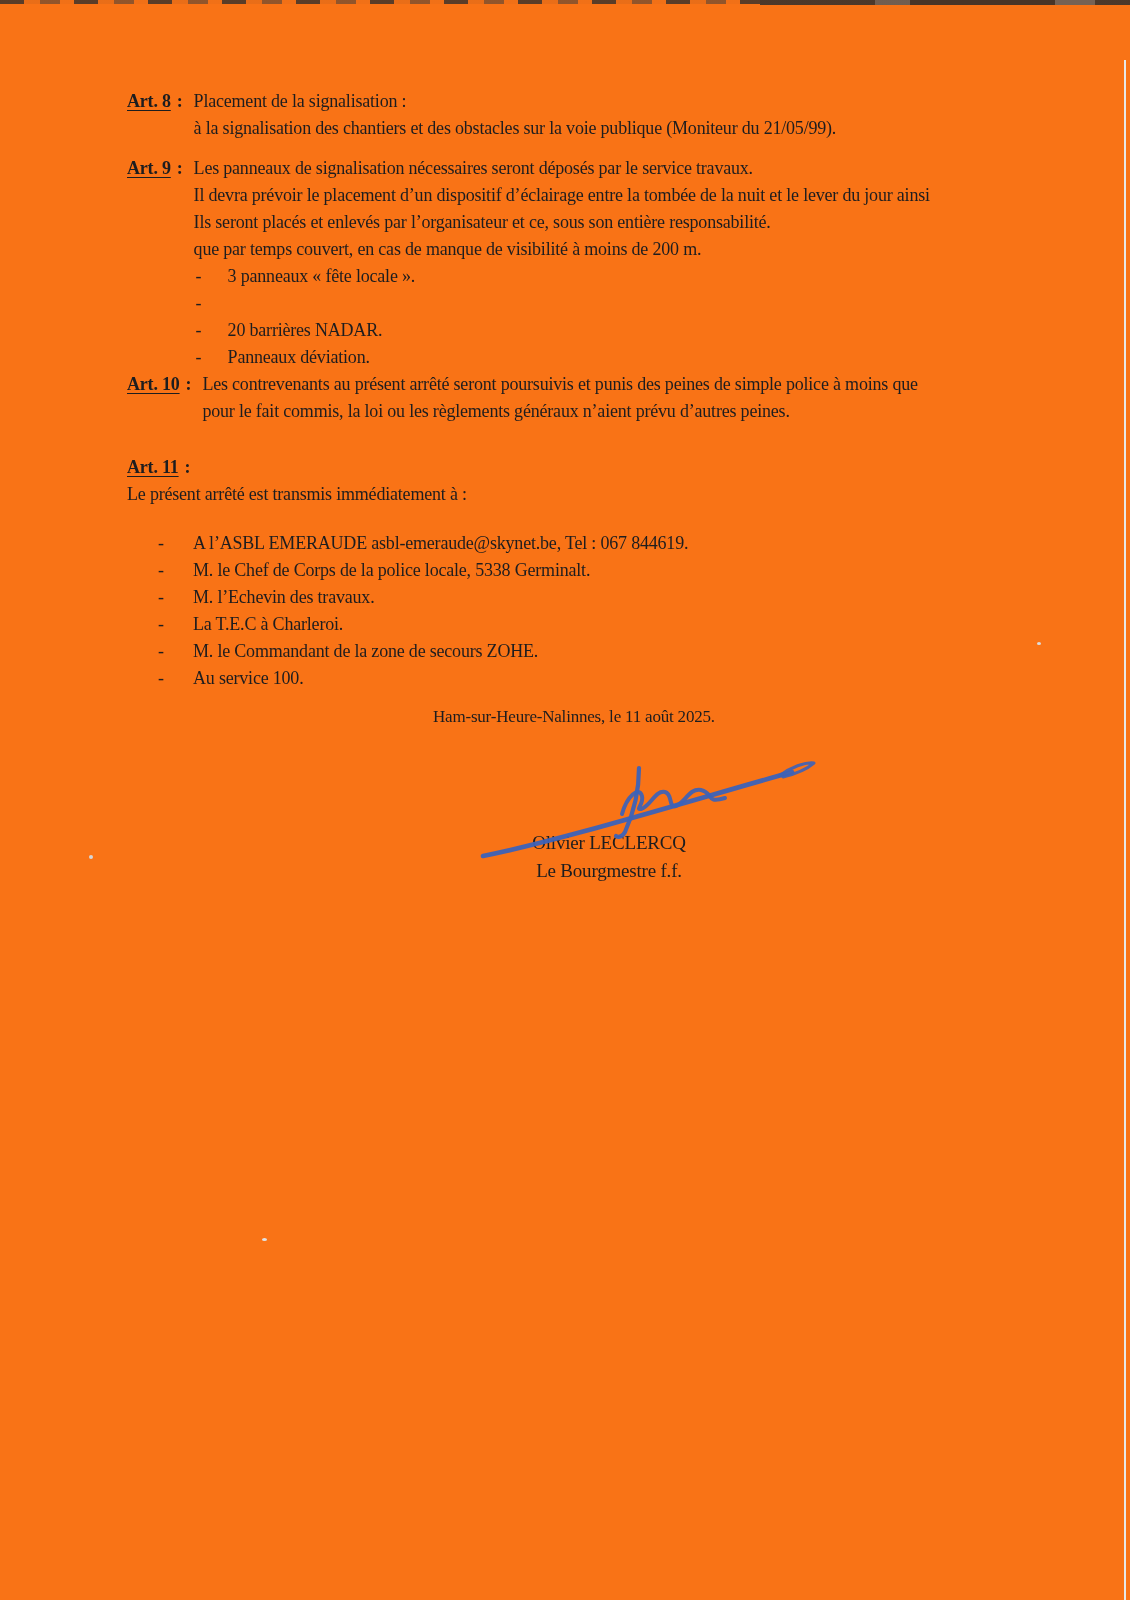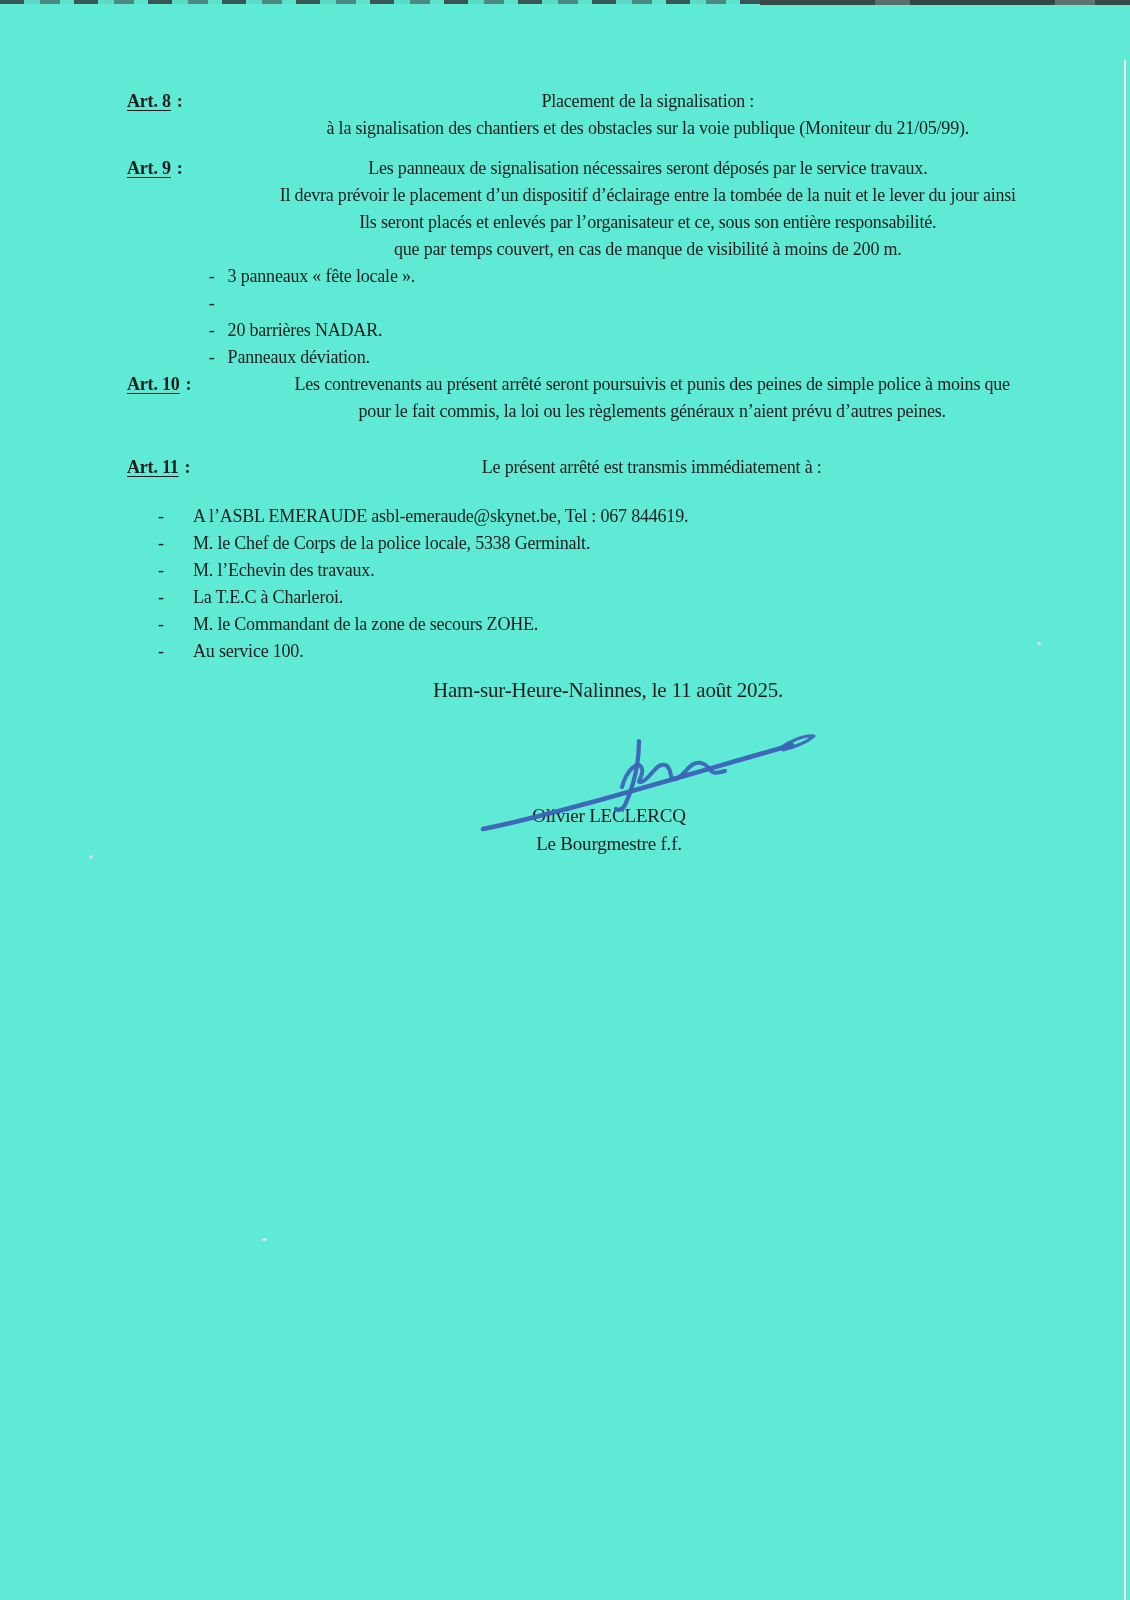--- a/index.html
+++ b/index.html
@@ -1,17 +1,17 @@
 <!DOCTYPE html>
 <html><head>
 <meta charset="utf-8">
 <style>
   html,body { margin:0; padding:0; background:#ffffff; }
   .page {
-    position:relative; width:1130px; height:1600px; background:#5eead4;
+    position:relative; width:1130px; height:1600px; background:#f97316;
     overflow:hidden; font-family:"Liberation Serif","DejaVu Serif",serif;
     color:#1d1d1f;
   }
   
   .artifact-dashes {
     position:absolute; top:0; left:0; width:760px; height:4px;
     background:repeating-linear-gradient(90deg,
       rgba(45,45,45,0.78) 0 24px, rgba(45,45,45,0.08) 24px 40px,
       rgba(60,60,60,0.55) 40px 60px, rgba(45,45,45,0.04) 60px 74px);
   }
@@ -28,34 +28,34 @@
   .speck-2 { left:89px;  top:855px; width:4px; height:4px; background:#d6d6d6; }
   .speck-3 { left:262px; top:1238px; width:5px; height:3px; background:#e2e2e2; }
 
   
   .doc { position:absolute; left:127px; top:88px; width:975px;
          font-size:18px; letter-spacing:-0.2px; }
   .article { display:flex; align-items:flex-start; }
   .art-label { flex:0 0 auto; font-weight:700; white-space:nowrap; line-height:27px; }
   .lbl { text-decoration:underline; text-underline-offset:3px; }
   .sep { margin-left:6px; margin-right:11px; }
-  .art-body { flex:1 1 auto; min-width:0;text-align:center; }
+  .art-body { flex:1 1 auto; min-width:0; }
   .line { white-space:nowrap; line-height:27px; }
   .blist { padding-left:2px; }
   .b-row { display:flex; line-height:27px; white-space:nowrap; }
   .dash { flex:0 0 auto; width:32px; }
   #art8  { margin-bottom:13px; }
   #art9  { }
   #art10 { margin-bottom:29px; }
-  #art11 { margin-bottom:22px; }
+  #art11 { margin-bottom:22px;flex-direction:column; }
   .recipients { margin-left:31px; margin-bottom:11px; }
   .r-row { display:flex; line-height:27px; white-space:nowrap; }
   .r-dash { flex:0 0 auto; width:35px; }
   .r-email { text-underline-offset:3px;margin-top:24px; }
-  .dateline { margin-left:306px; font-size:21px; line-height:28px; white-space:nowrap; }
+  .dateline { margin-left:306px; font-size:17px; line-height:28px; white-space:nowrap; }
   .sig-area { position:relative; height:220px; }
   .signature-svg { position:absolute; left:340px; top:15px; z-index:2; }
   .signer { position:absolute; left:352px; top:98px; width:260px; text-align:center;
             font-size:19px; line-height:28px; z-index:1; }
 </style>
 </head>
 <body>
 
 <div class="page">
 

